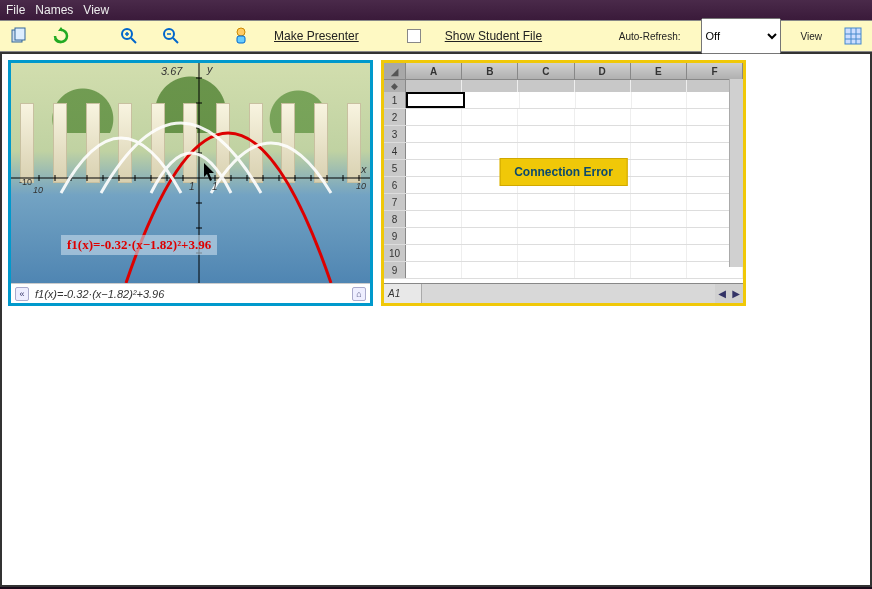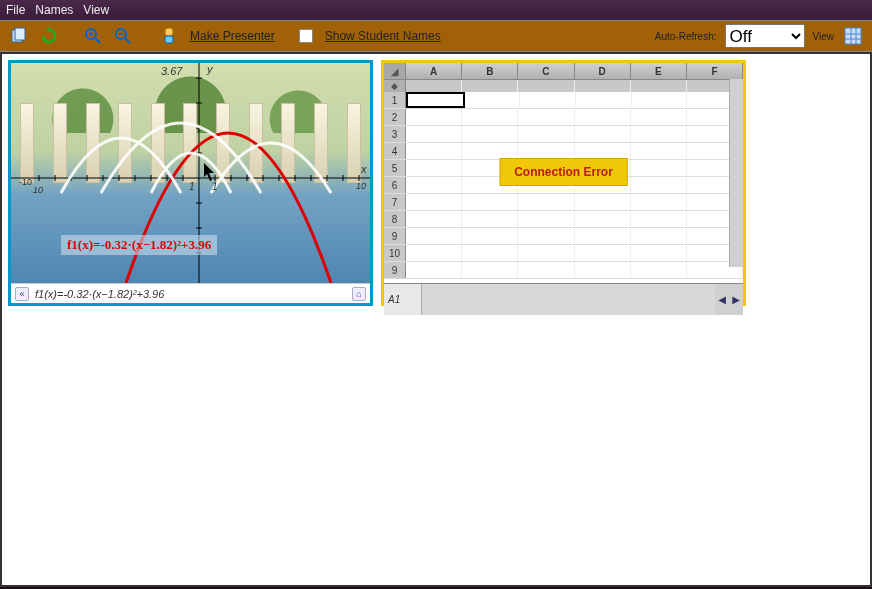--- a/index.html
+++ b/index.html
@@ -15,39 +15,39 @@
     background: linear-gradient(#4a2a4a, #3a1a3a);
     color: #eee;
     padding: 3px 6px;
     font-size: 12px;
     display: flex;
     gap: 10px;
     text-align: center;
   }
   .menubar span { cursor: default; }
   .toolbar {
-    background: #a16207;
+    background: #fef9c3;
     border-top: 1px solid #888;
     border-bottom: 1px solid #888;
     padding: 4px 8px;
     display: flex;
     align-items: center;
-    gap: 8px;
+    gap: 20px;
     height: 32px;
   }
   .toolbar .spacer { flex: 1; }
   .toolbar .link {
     text-decoration: underline;
     color: #222;
     cursor: pointer;
     font-size: 12px;
   }
   .toolbar select {
-    font-size: 17px;
-    height: 24px;
+    font-size: 11px;
+    height: 36px;
     width: 80px;
   }
   .toolbar .label { font-size: 10px; color: #222; }
   .icon-btn {
     width: 22px; height: 22px;
     display: inline-flex;
     align-items: center; justify-content: center;
     cursor: pointer;
   }
   .content {
@@ -149,26 +149,26 @@
   }
   .sheet-row .cell{
     flex:1;min-width:48px;border-right:1px solid #eee;background:#fff;
   }
   .sheet-row.subhead .cell{background:#c8c8c8;height:12px;}
   .sheet-row.subhead{height:12px;}
   .sheet-row.subhead .rh{background:#b0b0b0;height:12px;font-size:9px;color:#555;}
   .cell.selected-cell{border:2px solid #000;background:#fff;}
   .conn-error{
     position:absolute;top:78px;left:50%;transform:translateX(-50%);
-    background:#f0c808;color:#b91c1c;font-weight:bold;
+    background:#f0c808;color:#0c4a6e;font-weight:bold;
     padding:6px 14px;font-size:12px;z-index:5;
     border:1px solid #d0a800;
   }
   .sheet-foot{
-    height:32px;background:#d0d0d0;border-top:1px solid #888;
+    height:20px;background:#d0d0d0;border-top:1px solid #888;
     display:flex;align-items:center;font-size:10px;
   }
   .sheet-foot .cellref{
     width:38px;padding-left:4px;font-style:italic;color:#333;background:#e8e8e8;border-right:1px solid #aaa;height:100%;display:flex;align-items:center;
   }
   .sheet-foot .track{flex:1;background:#d8d8d8;position:relative;height:100%;}
   .sheet-foot .arrow{width:14px;height:100%;display:flex;align-items:center;justify-content:center;color:#336;}
   .vscroll{
     position:absolute;right:0;top:16px;bottom:16px;width:14px;background:#d0d0d0;border-left:1px solid #aaa;
   }
@@ -218,21 +218,21 @@
   <span style="width:10px"></span>
   <span class="icon-btn">
     <svg width="20" height="20">
         <circle cx="8" cy="6" r="4" fill="#fc6" stroke="#c80"></circle>
         <rect x="4" y="10" width="8" height="7" rx="2" fill="#6cf" stroke="#06c"></rect>
       </svg>
   </span>
   <span class="link">Make Presenter</span>
   <span style="width:8px"></span>
   <span class="checkbox-icon"></span>
-  <span class="link">Show Student Names</span>
+  <span class="link">Show Student File</span>
 
   <span class="spacer"></span>
 
   <span class="label">Auto-Refresh:</span>
   <select>
     <option>Off</option>
   </select>
   <span class="label">View</span>
   <span class="icon-btn">
     <svg width="18" height="18">

